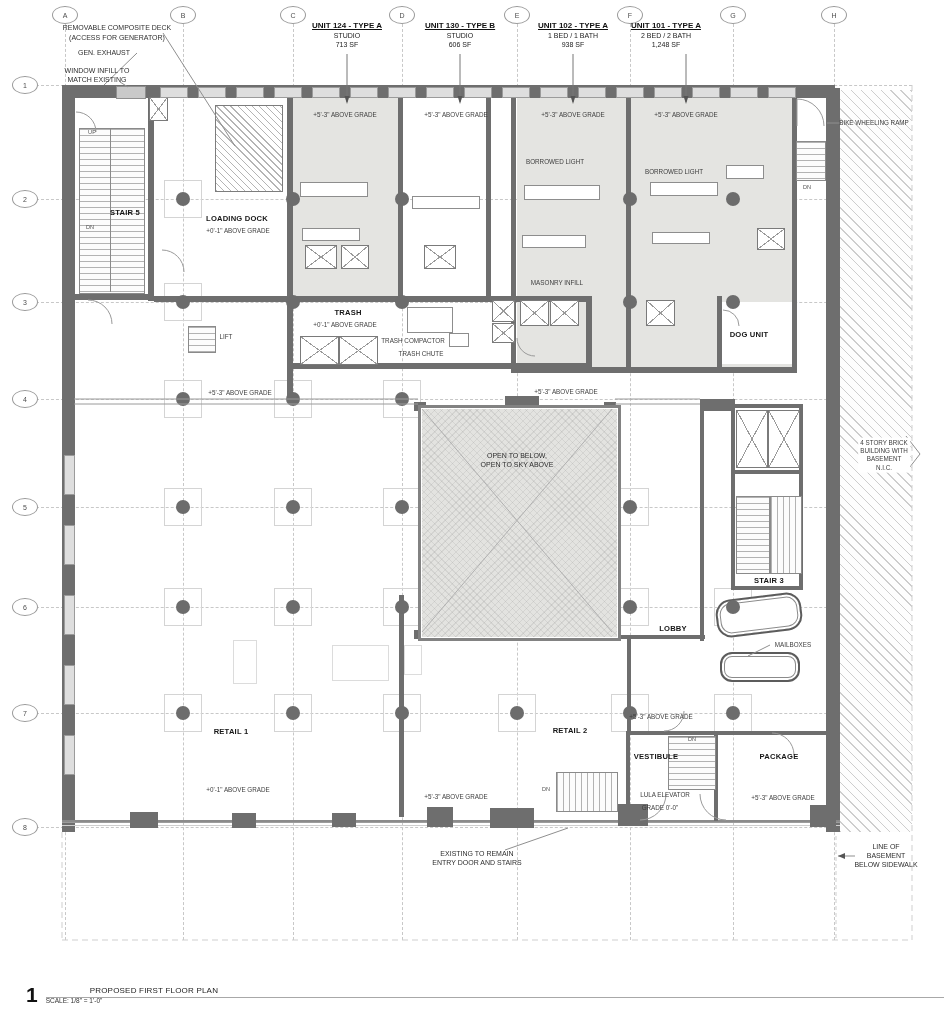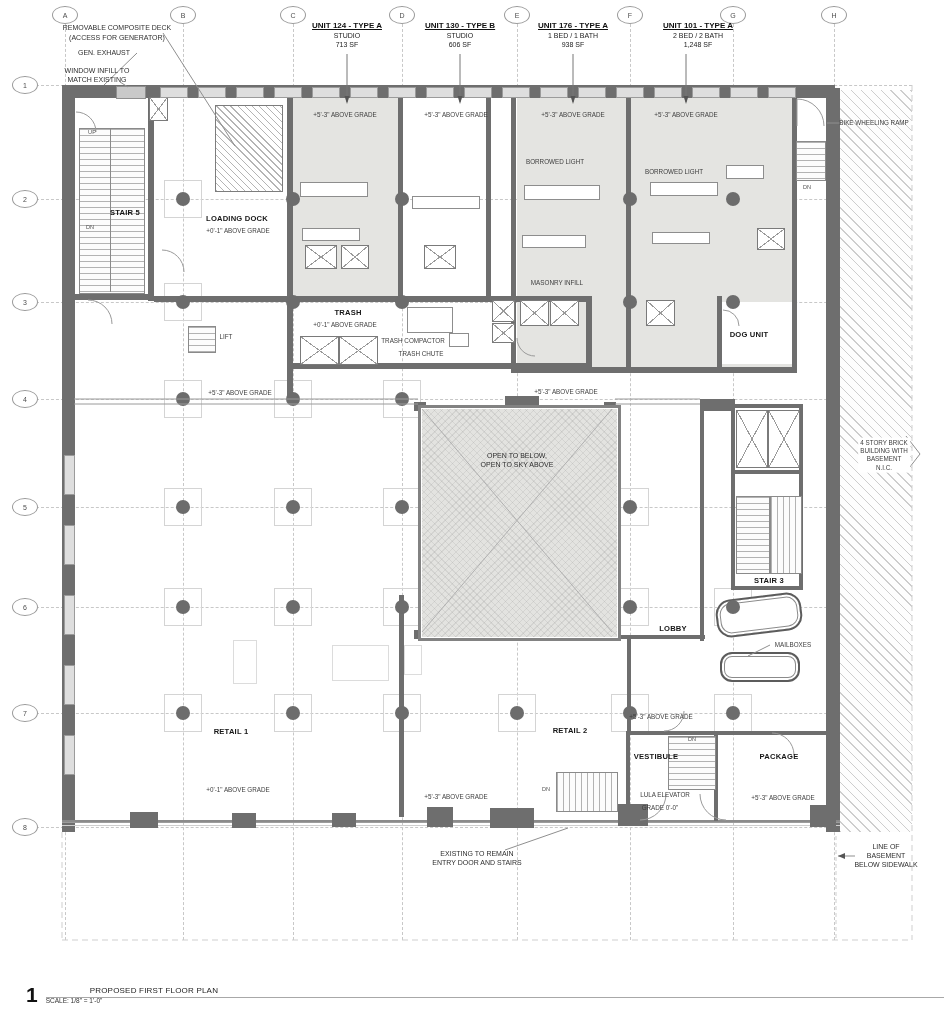--- a/index.html
+++ b/index.html
@@ -315,25 +315,25 @@
     <div class="uname">UNIT 124 - TYPE A</div>
     <div class="udesc">STUDIO</div>
     <div class="uarea">713 SF</div>
   </div>
   <div class="unit-header" style="left:460px">
     <div class="uname">UNIT 130 - TYPE B</div>
     <div class="udesc">STUDIO</div>
     <div class="uarea">606 SF</div>
   </div>
   <div class="unit-header" style="left:573px">
-    <div class="uname">UNIT 176 - TYPE A</div>
+    <div class="uname">UNIT 102 - TYPE A</div>
     <div class="udesc">1 BED / 1 BATH</div>
     <div class="uarea">938 SF</div>
   </div>
-  <div class="unit-header" style="left:698px">
+  <div class="unit-header" style="left:666px">
     <div class="uname">UNIT 101 - TYPE A</div>
     <div class="udesc">2 BED / 2 BATH</div>
     <div class="uarea">1,248 SF</div>
   </div>
 
   <span class="lbl" style="left:117px;top:28px">REMOVABLE COMPOSITE DECK</span>
   <span class="lbl" style="left:117px;top:38px">(ACCESS FOR GENERATOR)</span>
   <span class="lbl" style="left:104px;top:53px">GEN. EXHAUST</span>
   <span class="lbl" style="left:97px;top:75px">WINDOW INFILL TO
 MATCH EXISTING</span>

